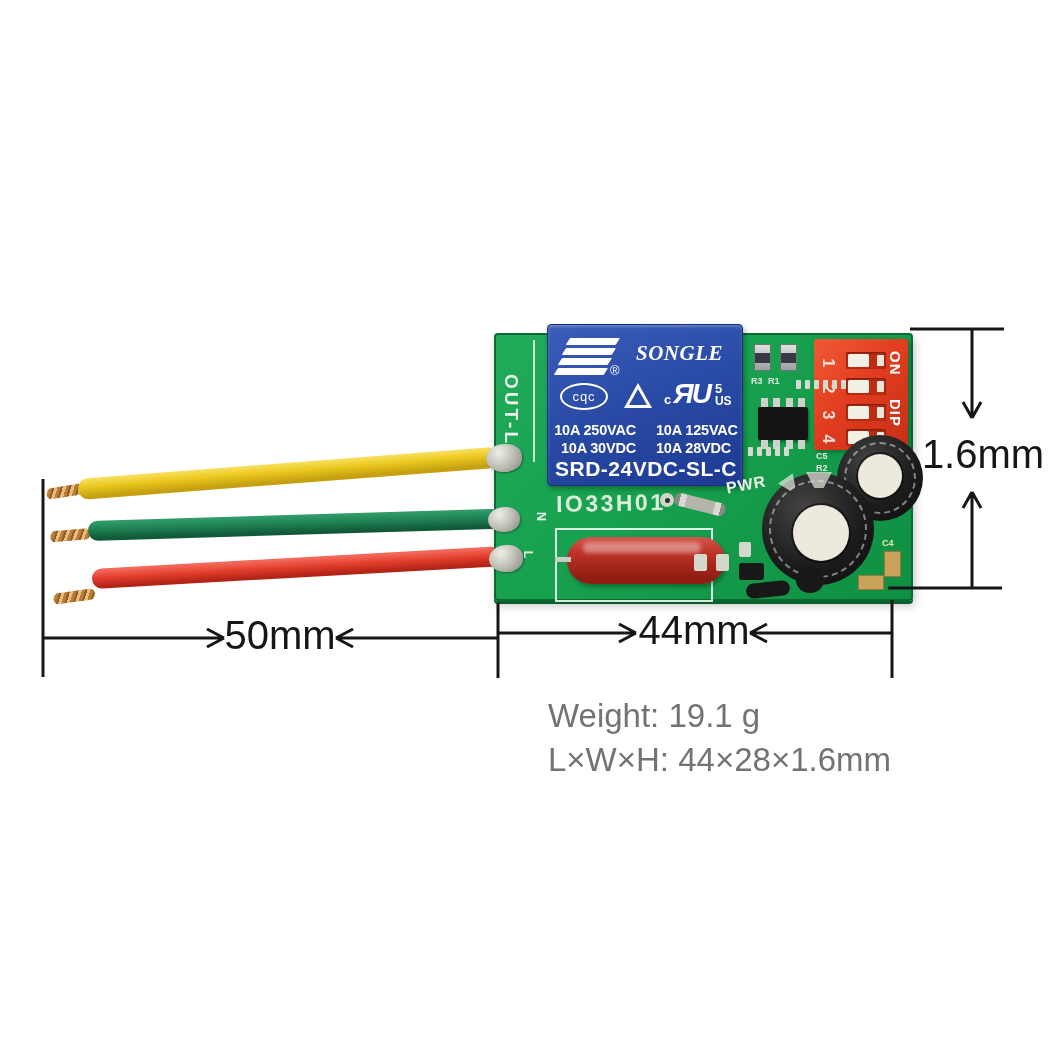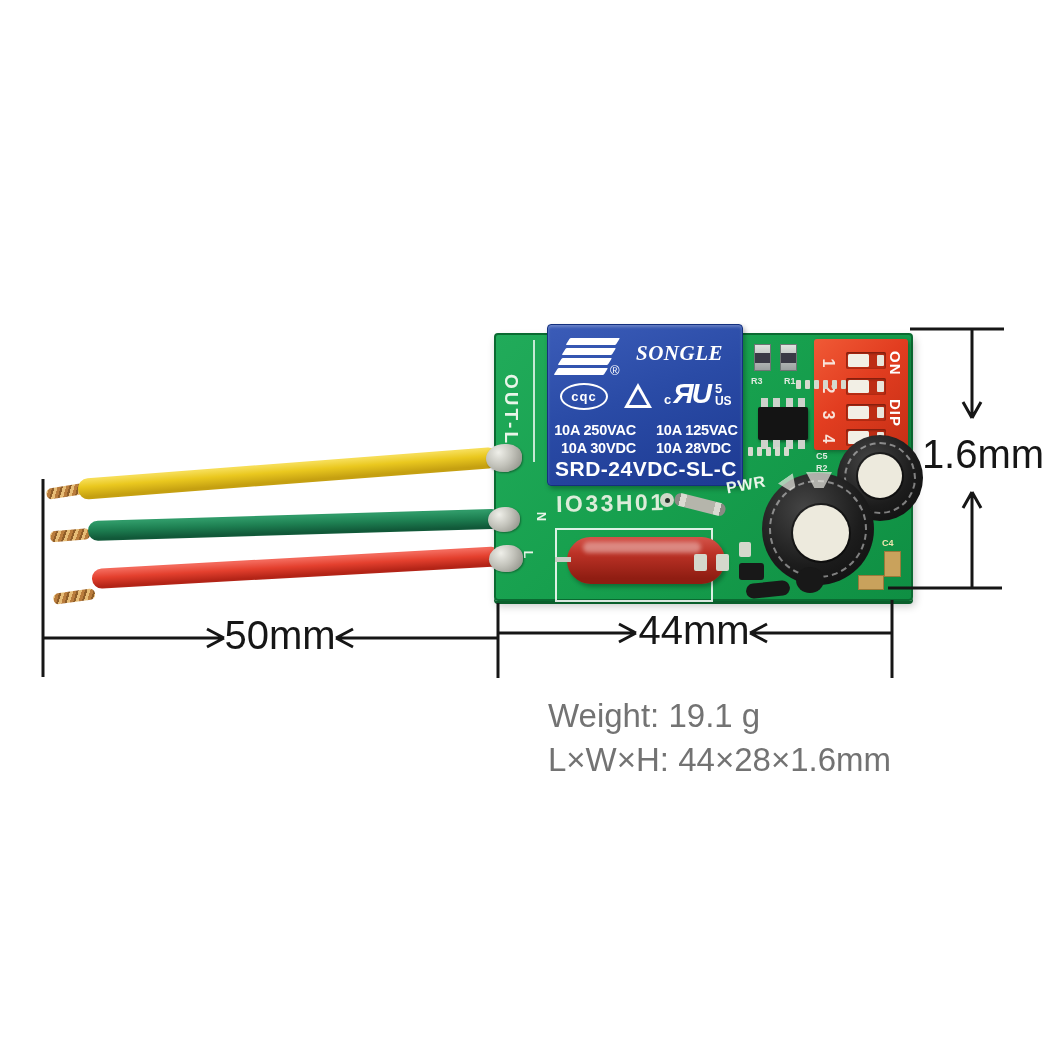--- a/index.html
+++ b/index.html
@@ -29,21 +29,21 @@
          background:linear-gradient(160deg,#3b5cb8 0%,#2a4ba6 45%,#1d3a92 100%);
          border:1px solid #14307e;border-radius:4px;box-sizing:border-box;
          box-shadow:inset 0 2px 3px rgba(255,255,255,.25),2px 3px 5px rgba(0,0,0,.3);}
   .stripes{position:absolute;left:10px;top:13px;}
   .stripe{height:6.5px;background:#fff;border-radius:1px;transform:skewX(-32deg);margin-bottom:3.5px;width:50px;}
   .brand{position:absolute;left:88px;top:16px;font-family:"Liberation Serif",serif;
          font-style:italic;font-weight:bold;font-size:21px;letter-spacing:.5px;}
   .regmark{position:absolute;left:62px;top:38px;font-size:13px;}
   .cqc{position:absolute;left:12px;top:58px;width:48px;height:27px;border:2.5px solid #fff;
        border-radius:50%;display:flex;align-items:center;justify-content:center;
-       font-size:13px;font-weight:bold;letter-spacing:1px;box-sizing:border-box;}
+       font-size:13px;font-weight:normal;letter-spacing:1px;box-sizing:border-box;}
   .tri{position:absolute;left:76px;top:58px;width:0;height:0;border-left:14px solid transparent;
        border-right:14px solid transparent;border-bottom:25px solid #fff;}
   .tri::after{content:"";position:absolute;left:-9px;top:6px;border-left:9px solid transparent;
        border-right:9px solid transparent;border-bottom:16px solid #2a4ba6;}
   .ulgrp{position:absolute;left:116px;top:53px;display:flex;align-items:center;gap:2px;}
   .ul-c{font-size:13px;font-weight:bold;margin-top:10px;}
   .ul-ru{font-size:28px;font-weight:bold;font-style:italic;letter-spacing:-2px;}
   .ul-col{display:flex;flex-direction:column;line-height:1;font-weight:bold;margin-left:3px;}
   .ul-col .f{font-size:13px;}
   .ul-col .u{font-size:12px;}
@@ -191,21 +191,21 @@
           <div class="knob"></div>
           <div class="nub"></div>
         </div>
       <div class="diplab vert" style="top:12px;">ON</div>
       <div class="diplab vert" style="top:60px;">DIP</div>
     </div>
 
     <div class="smdres" style="left:258px;top:9px;"></div>
     <div class="smdres" style="left:284px;top:9px;"></div>
     <div class="tinylab" style="left:255px;top:41px;text-align:center;">R3</div>
-    <div class="tinylab" style="left:288px;top:41px;">R1</div>
+    <div class="tinylab" style="left:272px;top:41px;">R1</div>
     <div class="padrow" style="left:300px;top:45px;">
       <div></div>
         <div></div>
         <div></div>
         <div></div>
         <div></div>
         <div></div>
     </div>
 
     <div class="ic">

